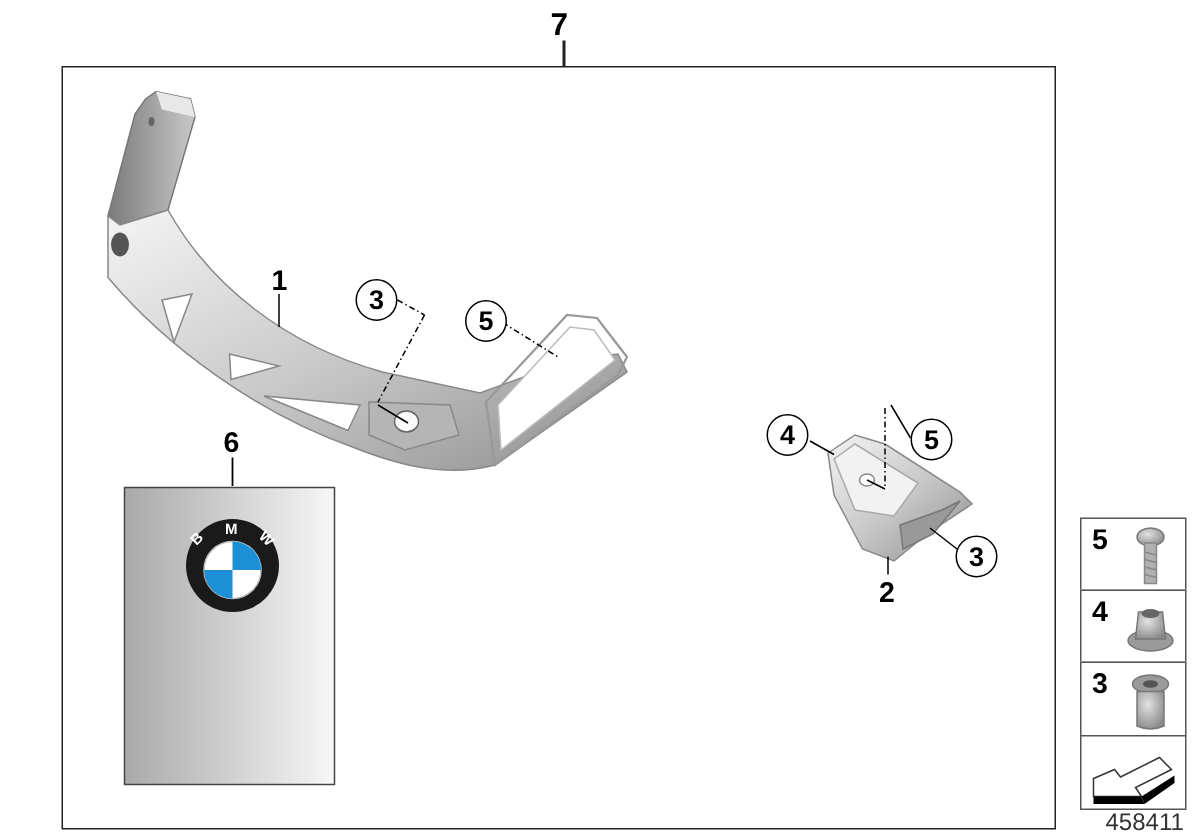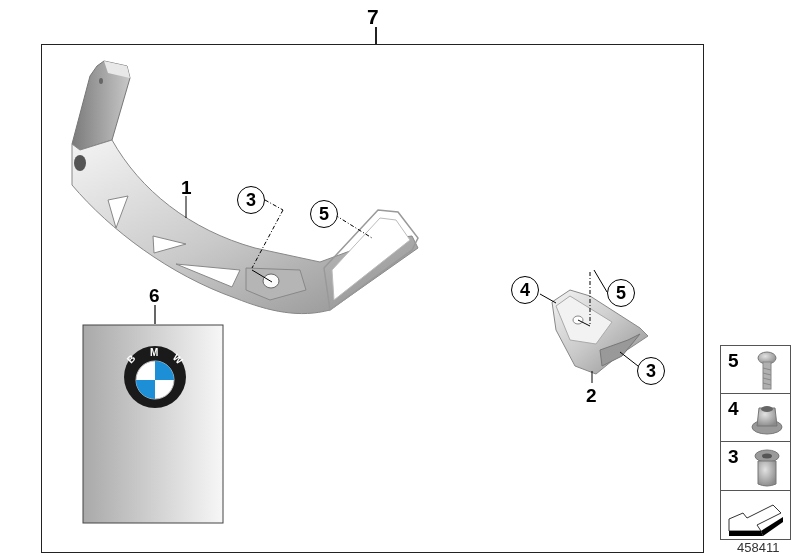--- a/index.html
+++ b/index.html
@@ -3,21 +3,21 @@
 <meta charset="utf-8">
 <style>
   html, body { margin:0; padding:0; background:#ffffff; }
   body { width:800px; height:560px; position:relative; overflow:hidden; font-family:"Liberation Sans", sans-serif; }
   .abs { position:absolute; }
   .label { font-family:"Liberation Sans", sans-serif; font-weight:bold; color:#000; font-size:19px; line-height:1; }
   .callout { position:absolute; width:28px; height:28px; border:1.6px solid #000; border-radius:50%; background:#fff; box-sizing:border-box; display:flex; align-items:center; justify-content:center; font-weight:bold; font-size:18px; font-family:"Liberation Sans", sans-serif; }
   .frame { position:absolute; left:41px; top:44px; width:663px; height:509px; border:1.5px solid #222; box-sizing:border-box; }
   .legend-cell { position:absolute; left:720px; width:71px; border:1px solid #555; box-sizing:border-box; background:#fff; }
   .legend-num { position:absolute; left:7px; top:4px; font-weight:bold; font-size:19px; font-family:"Liberation Sans", sans-serif; }
-  .docnum { position:absolute; left:737px; top:540px; font-size:13px; color:#333; font-family:"Liberation Sans", sans-serif; }
+  .docnum { position:absolute; left:737px; top:540px; font-size:16px; color:#333; font-family:"Liberation Sans", sans-serif; }
   svg { position:absolute; left:0; top:0; }
 </style>
 </head>
 <body>
 
 <div class="abs label" style="left:367px; top:6px; font-size:21px;">7</div>
 <div class="abs" style="left:375px; top:27px; width:1.5px; height:17px; background:#222;"></div>
 
 <div class="frame"></div>
 

